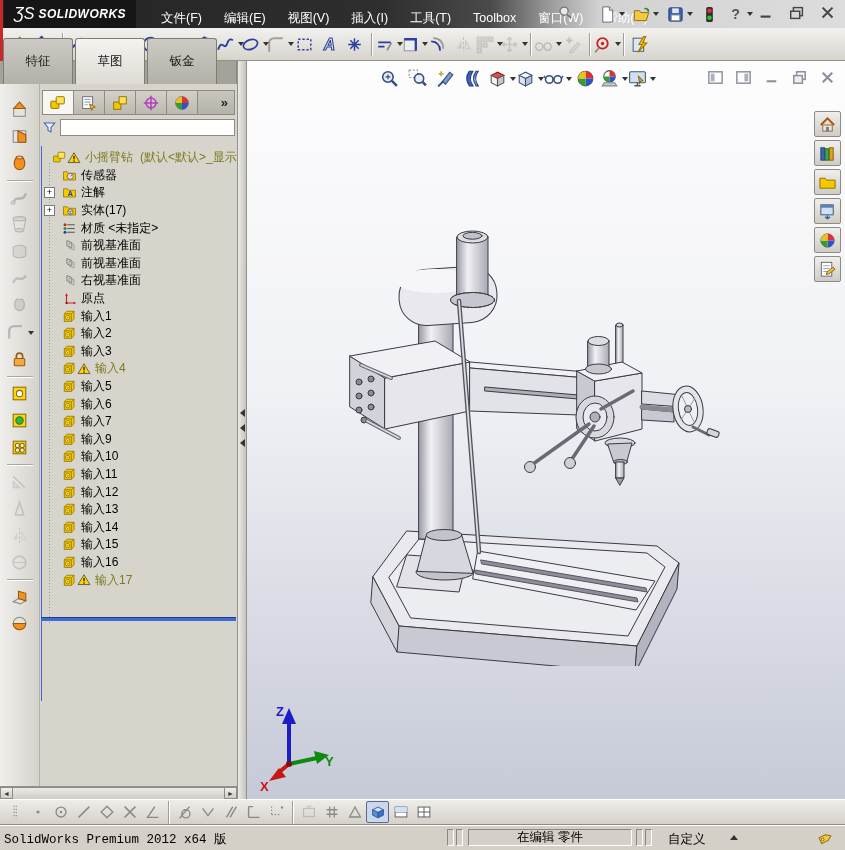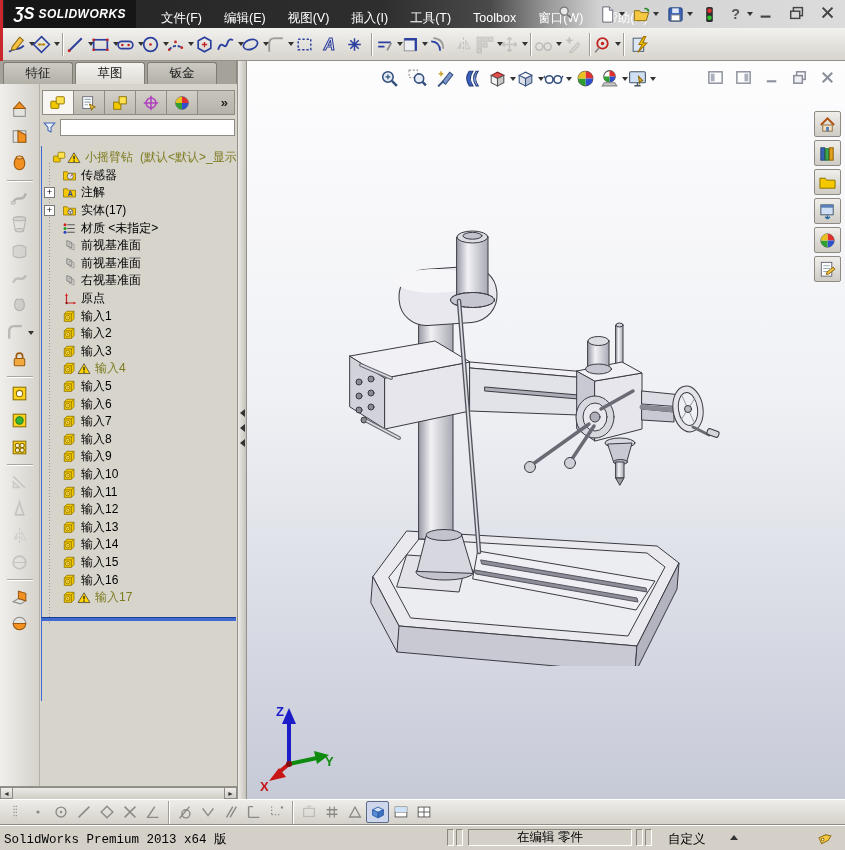--- a/index.html
+++ b/index.html
@@ -7,21 +7,21 @@
   .app{position:relative;width:845px;height:850px;background:#d4d0c8;cursor:default;}
   .icon{display:inline-flex;align-items:center;justify-content:center;}
   .icon svg{display:block;}
 
   
   .titlebar{position:absolute;left:0;top:0;width:845px;height:28px;
     background:linear-gradient(90deg,#242424 0%,#2e2e2e 45%,#4a4a4a 58%,#9a9a9a 65%,#d2d2d2 71%,#dcdcdc 100%);}
   .red-stripe{position:absolute;left:0;top:0;width:3px;height:61px;background:#c8272c;z-index:30;}
   .logo{position:absolute;left:4px;top:0;height:28px;width:132px;background:#161616;
     color:#fff;display:flex;align-items:center;justify-content:center;font-style:italic;}
-  .logo .mark{font-size:16px;font-weight:bold;margin-right:4px;}
+  .logo .mark{font-size:16px;font-weight:normal;margin-right:4px;}
   .logo .txt{font-size:12px;font-weight:bold;letter-spacing:.5px;}
   .menus{position:absolute;left:150px;top:4px;height:28px;display:flex;align-items:center;}
   .menu-item{color:#fff;font-size:12.5px;padding:4px 11px;}
   .magwrap{position:absolute;left:556px;top:4px;}
   .qat{position:absolute;left:596px;top:2px;height:24px;display:flex;align-items:center;}
   .qbtn{display:inline-flex;align-items:center;padding:1px 2px;margin-right:3px;}
   .win-controls{position:absolute;right:8px;top:4px;display:flex;gap:13px;align-items:center;}
   .dd{width:0;height:0;border-left:3px solid transparent;border-right:3px solid transparent;
     border-top:4px solid #333;margin-left:2px;display:inline-block;}
 
@@ -29,21 +29,21 @@
   .toolbar{position:absolute;left:0;top:28px;width:845px;height:33px;box-sizing:border-box;
     background:linear-gradient(#f2f1ee,#d7d4cd);border-bottom:1px solid #94908a;
     display:flex;align-items:center;padding-left:8px;}
   .tbtn{width:25px;height:27px;display:inline-flex;align-items:center;justify-content:center;border-radius:2px;}
   .tbtn.disabled svg{filter:grayscale(1);opacity:.42;}
   .tsep{width:1px;height:23px;background:#a19d95;box-shadow:1px 0 0 #fff;margin:0 4px;}
 
   
   .doc-tabs{position:absolute;left:0;top:61px;width:237px;height:23px;box-sizing:border-box;
     background:#a5a29a;display:flex;align-items:flex-end;padding-left:3px;border-right:1px solid #8a877f;}
-  .tab{height:21px;min-width:52px;padding:0 8px;margin-right:2px;display:flex;align-items:center;justify-content:center;
+  .tab{height:21px;min-width:52px;padding:12px 8px;margin-right:2px;display:flex;align-items:center;justify-content:center;
     background:linear-gradient(#cdcac3,#b3b0a8);border:1px solid #7f7c74;border-bottom:none;
     border-radius:3px 3px 0 0;font-size:12.5px;color:#1a1a1a;}
   .tab.active{background:linear-gradient(#f4f3f0,#dedbd4);}
 
   
   .left-toolbar{position:absolute;left:0;top:84px;width:40px;height:702px;box-sizing:border-box;
     background:linear-gradient(90deg,#f0efec,#d5d2cb);border-right:1px solid #b3b0a8;
     display:flex;flex-direction:column;align-items:center;padding-top:12px;}
   .lbtn{width:28px;height:27px;display:flex;align-items:center;justify-content:center;}
   .lbtn.disabled svg{filter:grayscale(1);opacity:.4;}
@@ -849,31 +849,20 @@
         </div>
         <div class="trow">
           <span class="icon">
             <svg viewBox="0 0 20 20" width="15" height="15">
               <path d="M3 6.5 L6.5 3 H16 V13 L12.5 16.5 H3 Z" fill="#f2c800" stroke="#8a7000"></path>
               <path d="M16 3 L12.5 6.5 H3 M12.5 6.5 V16.5" fill="none" stroke="#8a7000"></path>
               <circle cx="7.5" cy="11.5" r="3" fill="#ffe24d" stroke="#8a7000"></circle>
               <circle cx="7.5" cy="11.5" r="1.3" fill="#c89600"></circle>
             </svg>
           </span>
-          <span class="lbl">输入8</span>
-        </div>
-        <div class="trow">
-          <span class="icon">
-            <svg viewBox="0 0 20 20" width="15" height="15">
-              <path d="M3 6.5 L6.5 3 H16 V13 L12.5 16.5 H3 Z" fill="#f2c800" stroke="#8a7000"></path>
-              <path d="M16 3 L12.5 6.5 H3 M12.5 6.5 V16.5" fill="none" stroke="#8a7000"></path>
-              <circle cx="7.5" cy="11.5" r="3" fill="#ffe24d" stroke="#8a7000"></circle>
-              <circle cx="7.5" cy="11.5" r="1.3" fill="#c89600"></circle>
-            </svg>
-          </span>
           <span class="lbl">输入9</span>
         </div>
         <div class="trow">
           <span class="icon">
             <svg viewBox="0 0 20 20" width="15" height="15">
               <path d="M3 6.5 L6.5 3 H16 V13 L12.5 16.5 H3 Z" fill="#f2c800" stroke="#8a7000"></path>
               <path d="M16 3 L12.5 6.5 H3 M12.5 6.5 V16.5" fill="none" stroke="#8a7000"></path>
               <circle cx="7.5" cy="11.5" r="3" fill="#ffe24d" stroke="#8a7000"></circle>
               <circle cx="7.5" cy="11.5" r="1.3" fill="#c89600"></circle>
             </svg>
@@ -1420,21 +1409,21 @@
         <span class="icon">
           <svg viewBox="0 0 20 20" width="18" height="18">
             <rect x="3.5" y="4.5" width="13" height="11" fill="#fff" stroke="#555"></rect>
             <path d="M3.5 10 H16.5 M10 4.5 V15.5" stroke="#555"></path>
           </svg>
         </span>
       </span>
     </div>
 
   <div class="statusbar">
-    <span class="sb-left">SolidWorks Premium 2013 x64 版</span>
+    <span class="sb-left">SolidWorks Premium 2012 x64 版</span>
     <span class="scell s-a"></span>
     <span class="scell s-b"></span>
     <span class="scell s-edit">在编辑 零件</span>
     <span class="scell s-c"></span>
     <span class="scell s-d"></span>
     <span class="s-cust">自定义</span>
     <span class="s-tri"></span>
     <span class="s-tag icon">
       <svg viewBox="0 0 20 20" width="18" height="18">
           <g transform="rotate(-25 10 10)">

